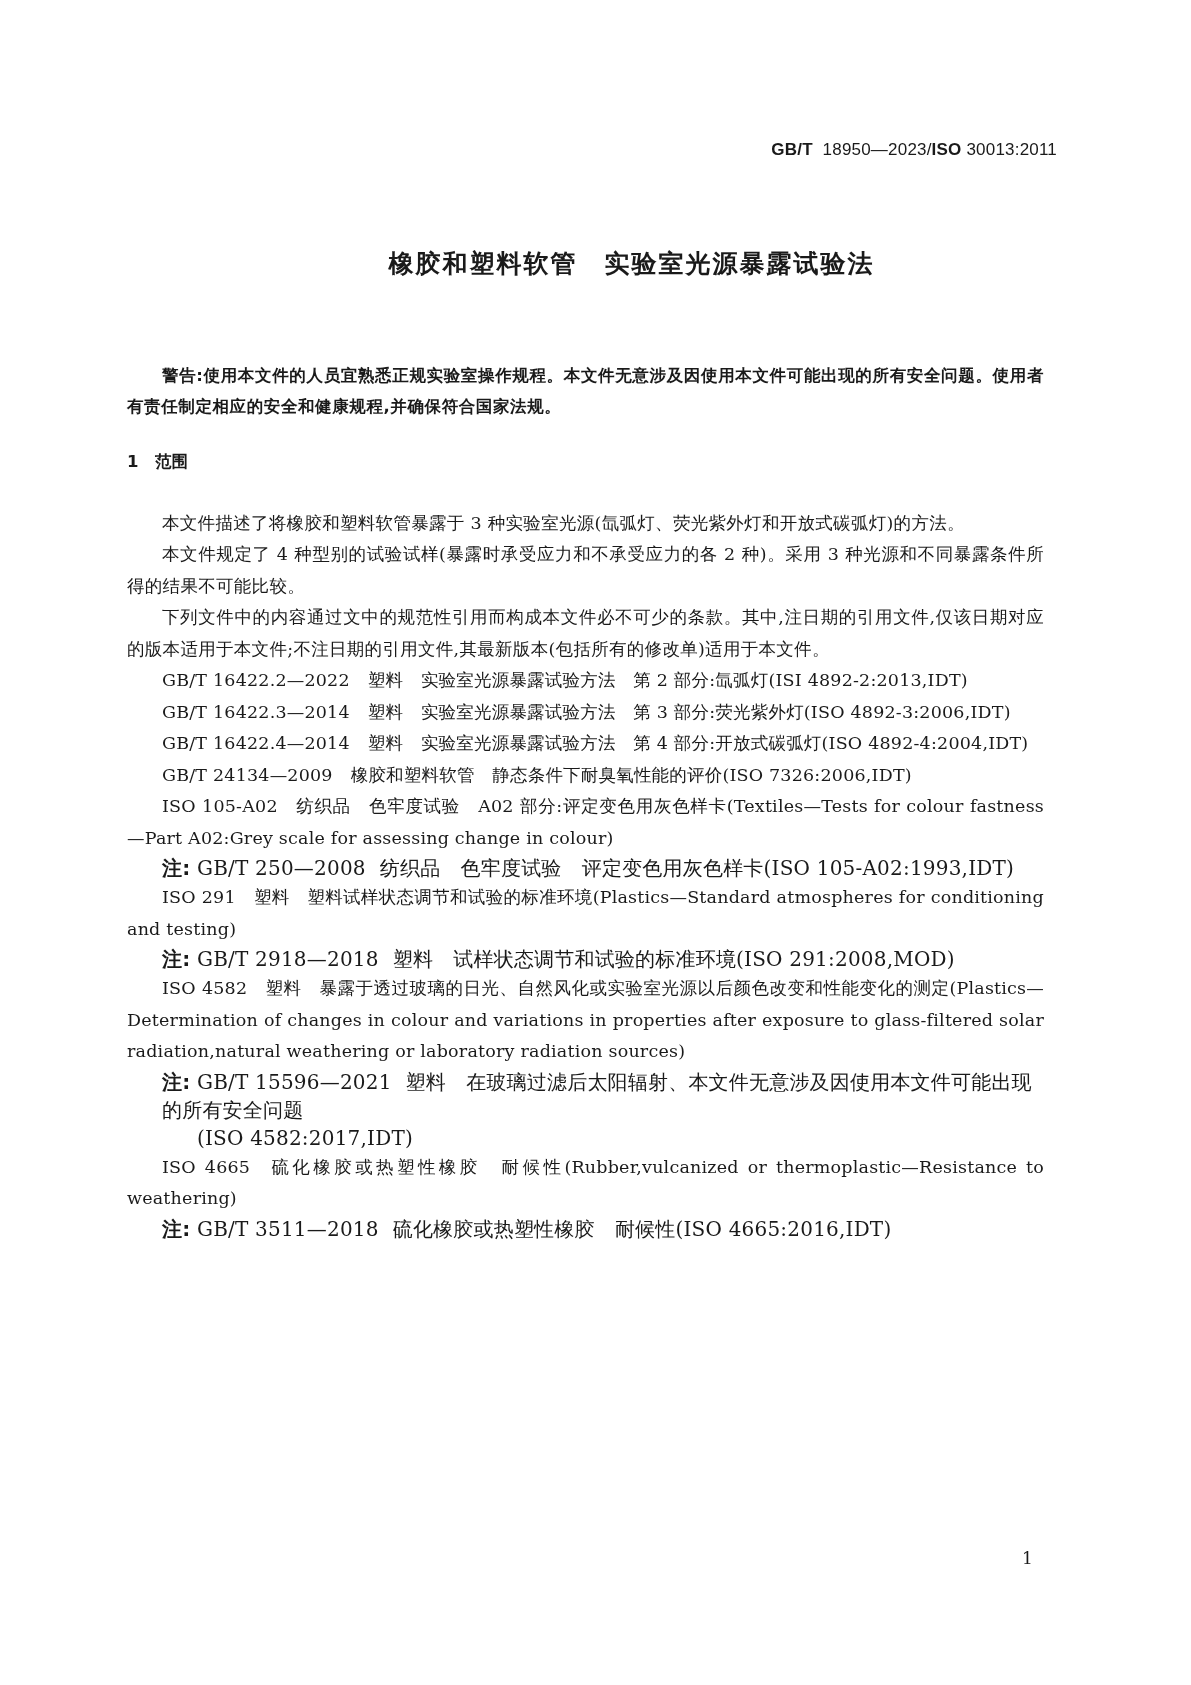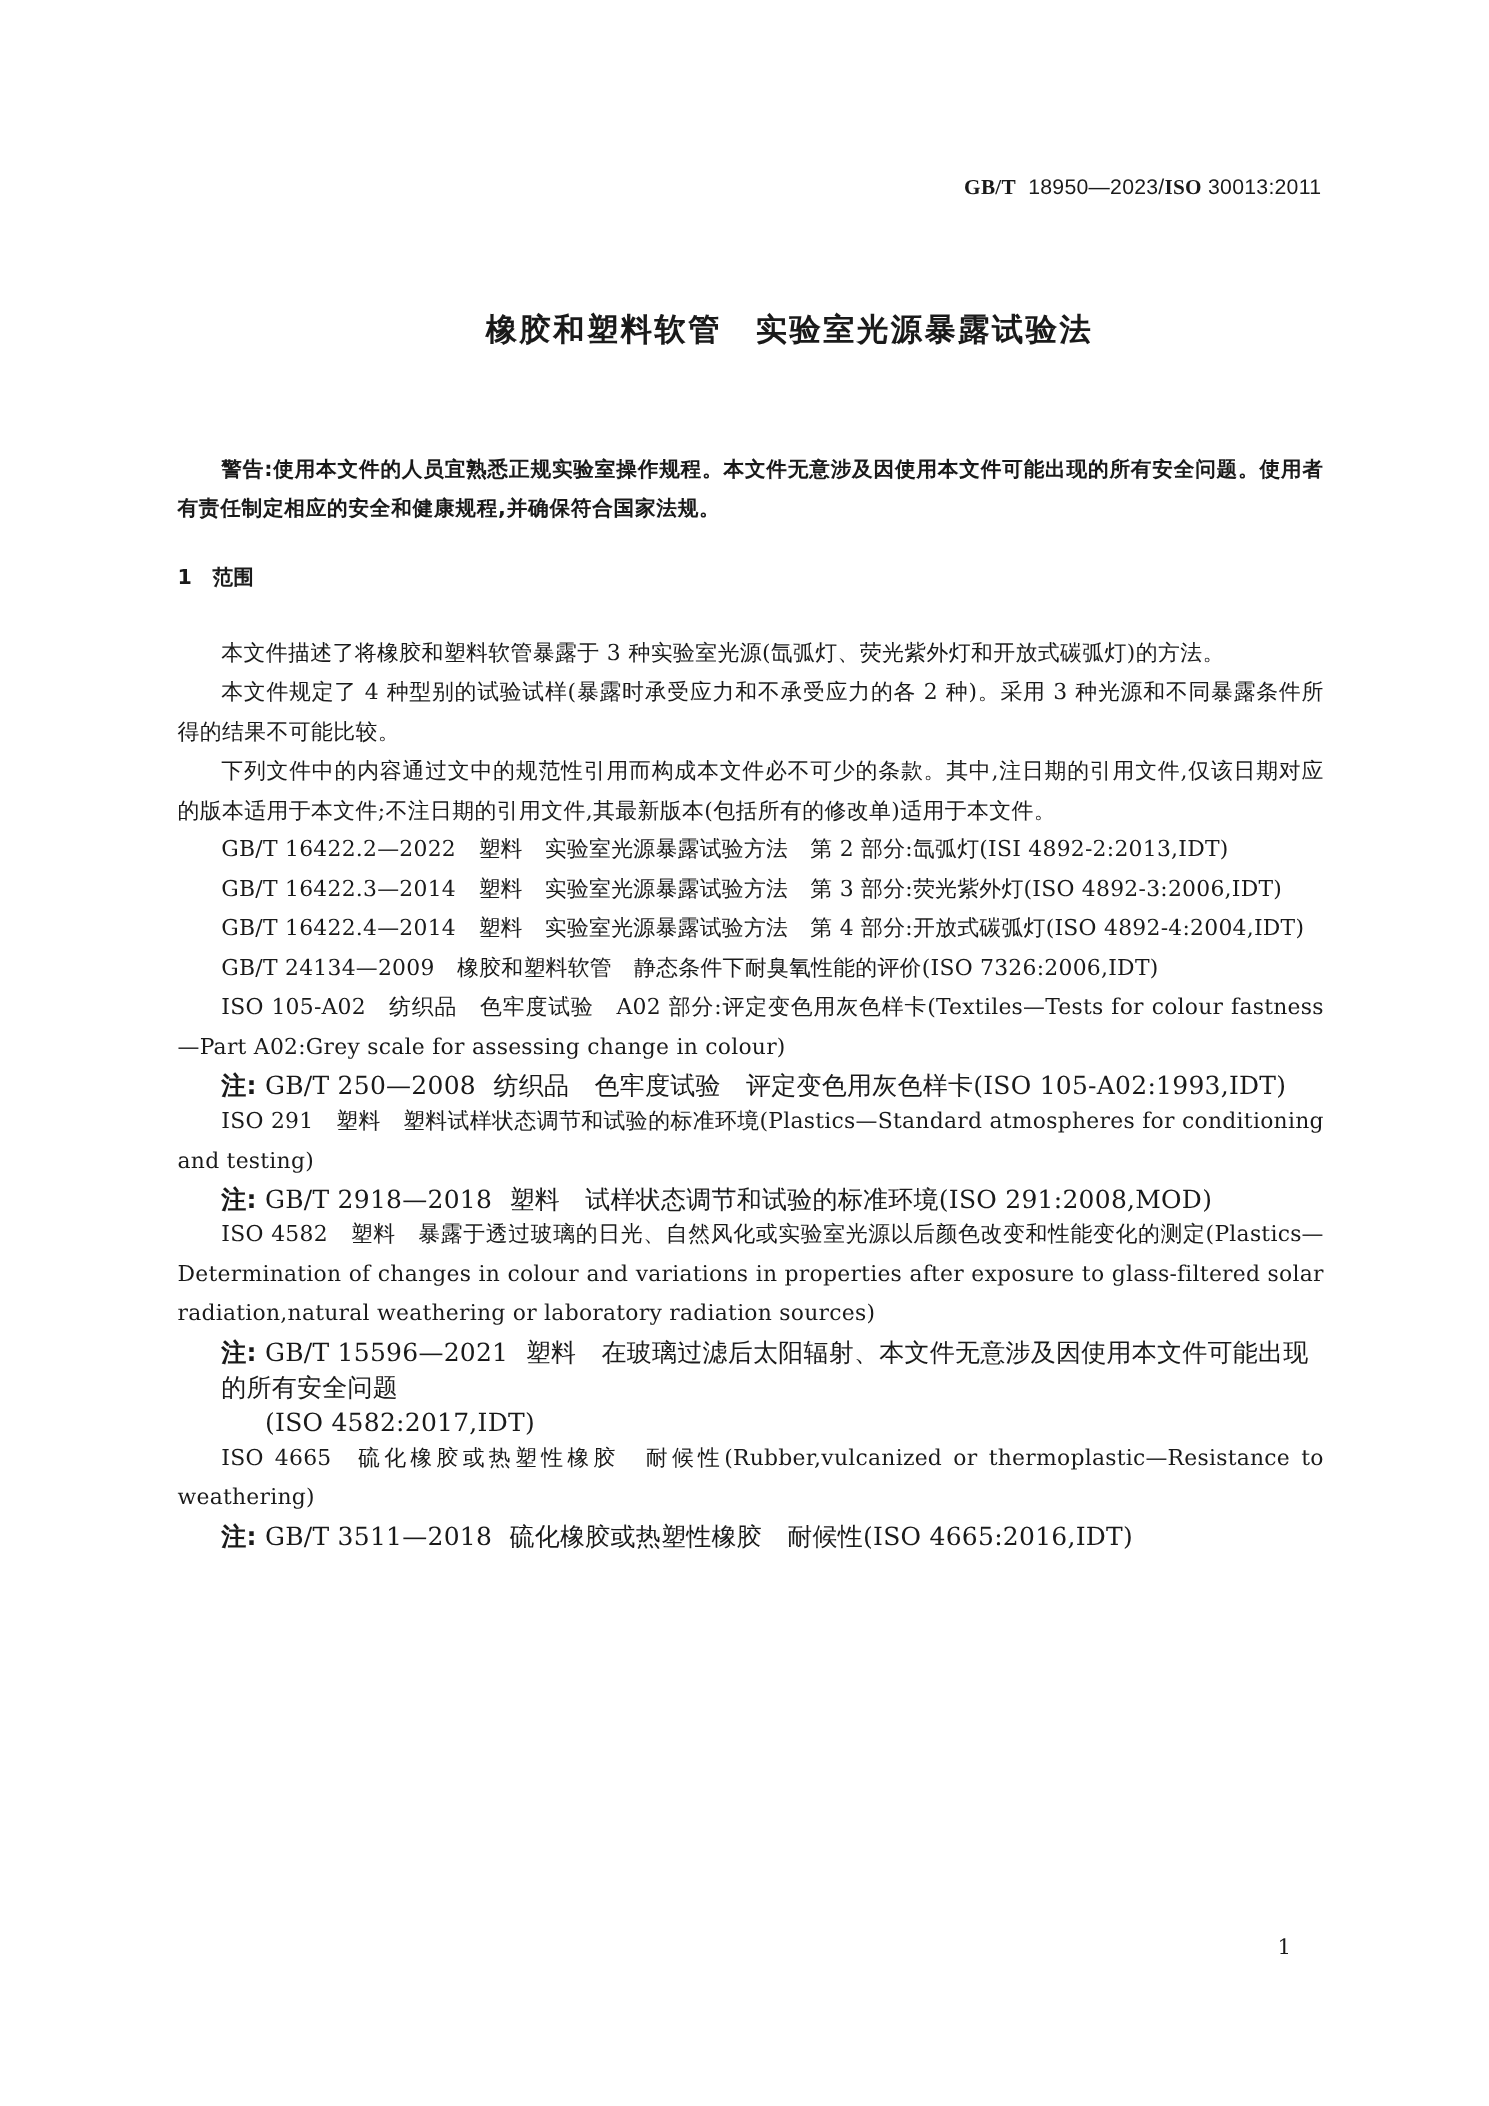--- a/index.html
+++ b/index.html
@@ -7,28 +7,28 @@
       width: 1191px; height: 1685px; position: relative; overflow: hidden;
       font-family: "DejaVu Serif", "Liberation Serif", serif;
       color: #1a1a1a;
     }
     .page { position: absolute; left: 0; top: 0; width: 1191px; height: 1685px; }
     .std-code {
       position: absolute; right: 134px; top: 140px;
       font-family: "Liberation Sans", "DejaVu Sans", sans-serif;
       font-size: 17px; letter-spacing: 0.2px;
     }
-    .std-code b { font-family: Liberation Serif, serif; font-weight: bold; }
+    .std-code b { font-family: Liberation Sans, sans-serif; font-weight: bold; }
     .title {
       position: absolute; left: 0; width: 1191px; top: 240px; text-align: center;
       font-family: "DejaVu Sans", sans-serif; font-size: 25px; line-height: 47px;
       letter-spacing: 2px; font-weight: bold; margin-left: 36px;
     }
     .content {
-      position: absolute; left: 142px; width: 917px; top: 360px;
+      position: absolute; left: 127px; width: 917px; top: 360px;
       font-size: 17.5px; line-height: 31.5px;
     }
     .warning {
       font-family: "DejaVu Sans", sans-serif; font-weight: bold; font-size: 16.5px;
       text-indent: 35px; text-align: justify; letter-spacing: 0.6px; line-height: 31px;
     }
     .heading {
       font-family: "DejaVu Sans", sans-serif; font-weight: bold; font-size: 16.5px;
       margin-top: 30px; margin-bottom: 30px;
     }

